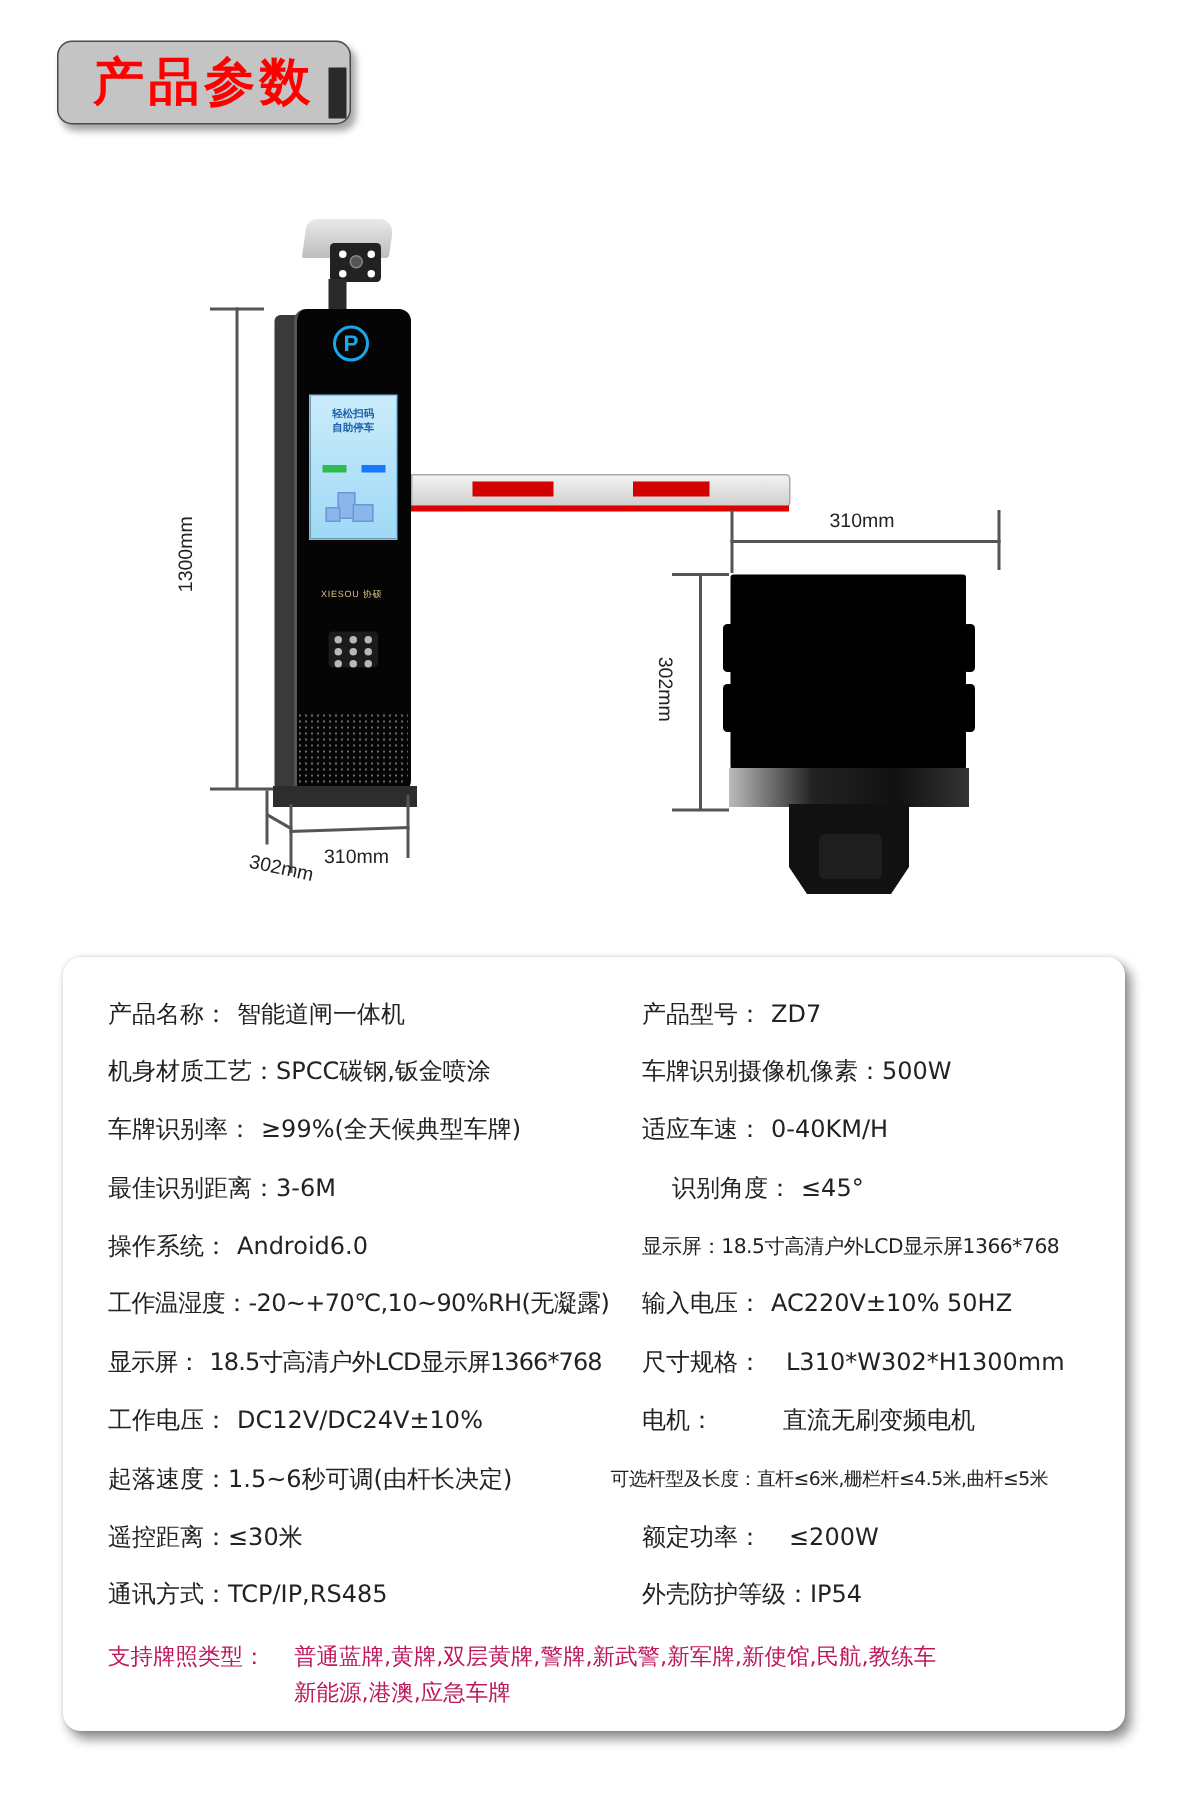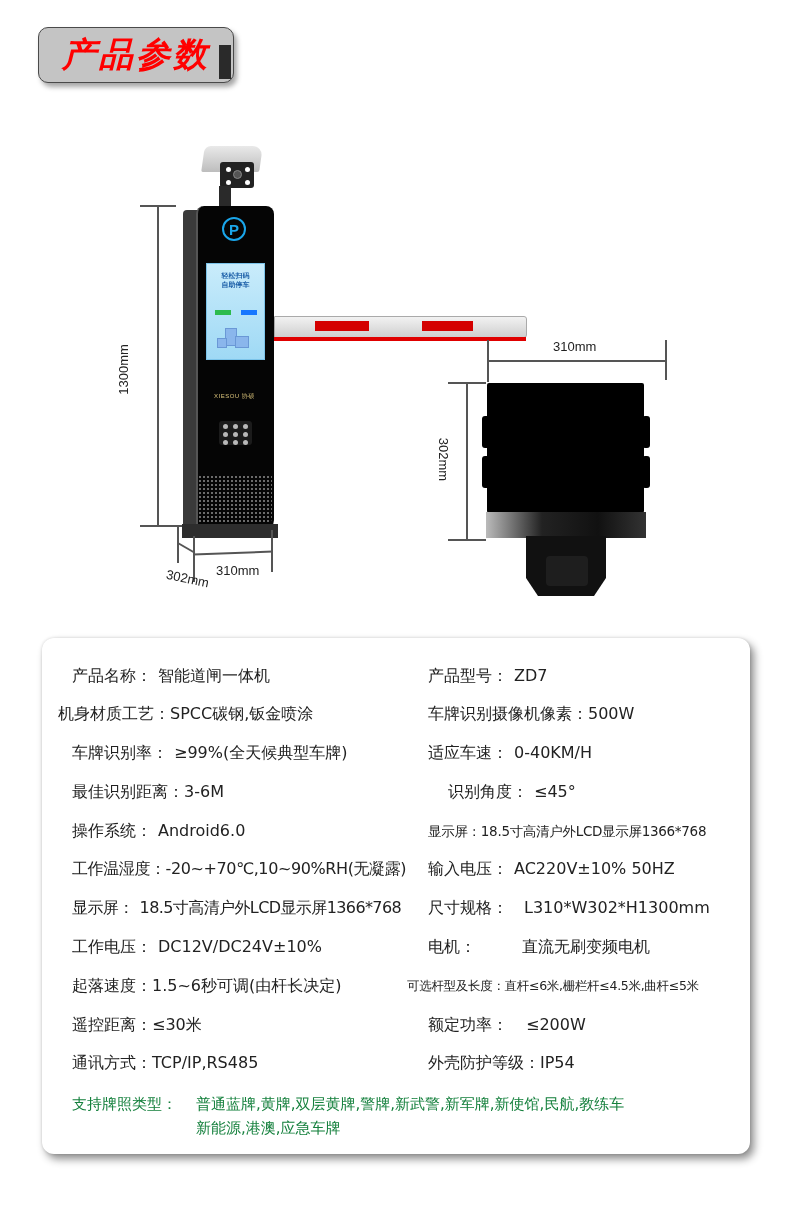--- a/index.html
+++ b/index.html
@@ -5,21 +5,21 @@
   * { box-sizing: border-box; margin: 0; padding: 0; }
   html, body { width: 790px; height: 1205px; background: #ffffff; overflow: hidden; }
   body { position: relative; font-family: "DejaVu Sans", "Liberation Sans", sans-serif; color: #222; }
 
   .title-badge {
     position: absolute; left: 38px; top: 27px; width: 196px; height: 56px;
     background: #c4c4c4; border: 1.5px solid #4a4a4a; border-radius: 10px;
     box-shadow: 3px 4px 5px rgba(0,0,0,0.35);
     display: flex; align-items: center; justify-content: center;
   }
-  .title-badge span { color: #ff0000; font-size: 34px; font-weight: bold; letter-spacing: 3px; font-style: italic; }
+  .title-badge span { color: #ff0000; font-size: 34px; font-weight: bold; letter-spacing: 3px; }
 
   
   .dim { position: absolute; background: #555; }
   .dim-label { position: absolute; font-size: 13px; color: #222; white-space: nowrap; font-family: "Liberation Sans", sans-serif; }
 
   
   .kiosk-side { position: absolute; left: 183px; top: 80px; width: 18px; height: 322px; background: #3a3a3a; border-radius: 4px 0 0 4px; }
   .kiosk-body { position: absolute; left: 196px; top: 76px; width: 78px; height: 324px; background: #050505; border-radius: 8px 8px 10px 4px; border-left: 2px solid #555; }
   .kiosk-base { position: absolute; left: 182px; top: 396px; width: 96px; height: 14px; background: #2d2d2d; }
   .camera-mount { position: absolute; left: 219px; top: 45px; width: 12px; height: 34px; background: #2a2a2a; }
@@ -52,21 +52,21 @@
 
   
   .spec-panel {
     position: absolute; left: 42px; top: 638px; width: 708px; height: 516px;
     background: #fff; border-radius: 12px;
     box-shadow: 4px 5px 8px rgba(0,0,0,0.45), 0 0 3px rgba(0,0,0,0.15);
   }
   .spec-row { position: absolute; font-size: 16px; color: #222; white-space: nowrap; line-height: 20px; }
   .spec-row .lbl { margin-right: 6px; }
   .spec-row.small { font-size: 12.5px; letter-spacing: -0.3px; }
-  .spec-plates { position: absolute; left: 30px; top: 454px; font-size: 15px; line-height: 24px; color: #15803d; }
+  .spec-plates { position: absolute; left: 30px; top: 454px; font-size: 15px; line-height: 24px; color: #be185d; }
   .spec-plates .lbl { display: inline-block; width: 124px; }
   .spec-plates .cont { display: block; padding-left: 124px; }
 </style>
 </head>
 <body>
 
 <div class="title-badge">
   <span>产品参数</span>
 </div>
 
@@ -145,21 +145,21 @@
   <div class="top-box-tab" style="left:642px;top:416px;width:8px;height:32px;"></div>
   <div class="top-box-tab" style="left:642px;top:456px;width:8px;height:32px;"></div>
   <div class="top-plate"></div>
   <div class="top-motor"></div>
   <div class="top-motor-inner"></div>
 </div>
 
 <div class="spec-panel">
 
   <div class="spec-row" style="left:30px;top:28px;"><span class="lbl">产品名称：</span><span>智能道闸一体机</span></div>
-  <div class="spec-row" style="left:16px;top:66px;"><span>机身材质工艺：</span><span>SPCC碳钢,钣金喷涂</span></div>
+  <div class="spec-row" style="left:30px;top:66px;"><span>机身材质工艺：</span><span>SPCC碳钢,钣金喷涂</span></div>
   <div class="spec-row" style="left:30px;top:105px;"><span class="lbl">车牌识别率：</span><span>≥99%(全天候典型车牌)</span></div>
   <div class="spec-row" style="left:30px;top:144px;"><span>最佳识别距离：</span><span>3-6M</span></div>
   <div class="spec-row" style="left:30px;top:183px;"><span class="lbl">操作系统：</span><span>Android6.0</span></div>
   <div class="spec-row" style="left:30px;top:221px;letter-spacing:-0.4px;"><span>工作温湿度：</span><span>-20~+70℃,10~90%RH(无凝露)</span></div>
   <div class="spec-row" style="left:30px;top:260px;letter-spacing:-0.6px;"><span class="lbl">显示屏：</span><span>18.5寸高清户外LCD显示屏1366*768</span></div>
   <div class="spec-row" style="left:30px;top:299px;"><span class="lbl">工作电压：</span><span>DC12V/DC24V±10%</span></div>
   <div class="spec-row" style="left:30px;top:338px;"><span>起落速度：</span><span>1.5~6秒可调(由杆长决定)</span></div>
   <div class="spec-row" style="left:30px;top:377px;text-align:center;"><span>遥控距离：</span><span>≤30米</span></div>
   <div class="spec-row" style="left:30px;top:415px;"><span>通讯方式：</span><span>TCP/IP,RS485</span></div>
 

